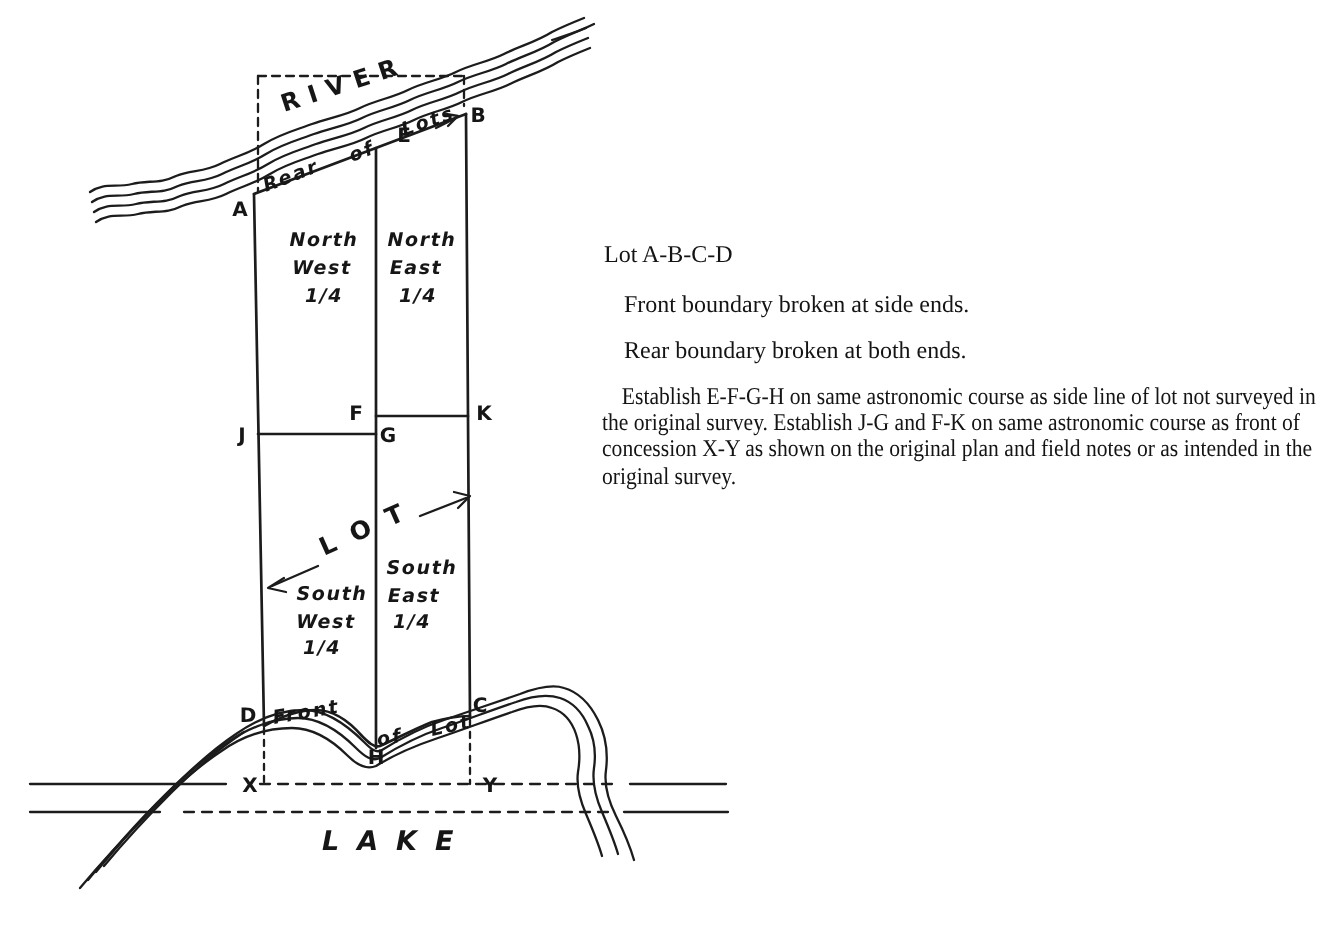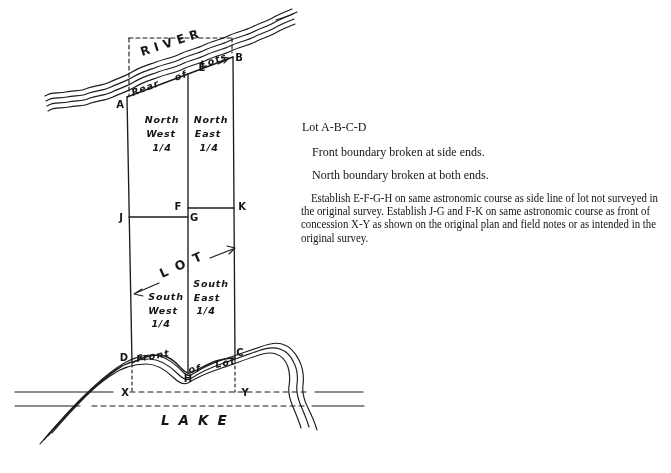--- a/index.html
+++ b/index.html
@@ -133,21 +133,21 @@
     <text class="ptlbl" x="188" y="382" text-anchor="middle">H</text>
     <text class="ptlbl" x="121" y="221" text-anchor="middle">J</text>
     <text class="ptlbl" x="242" y="210" text-anchor="middle">K</text>
     <text class="ptlbl" x="125" y="396" text-anchor="middle">X</text>
     <text class="ptlbl" x="245" y="396" text-anchor="middle">Y</text>
   </svg>
 
   <div class="notes">
     <div class="n-title">Lot A-B-C-D</div>
     <div class="n-item">Front boundary broken at side ends.</div>
-    <div class="n-item n-item2">North boundary broken at both ends.</div>
+    <div class="n-item n-item2">Rear boundary broken at both ends.</div>
     <div class="n-para">
       <div class="p-first">Establish E-F-G-H on same astronomic course as side line of lot not surveyed in</div>
       <div>the original survey. Establish J-G and F-K on same astronomic course as front of</div>
       <div>concession X-Y as shown on the original plan and field notes or as intended in the</div>
       <div>original survey.</div>
     </div>
   </div>
 
 </div>
 

